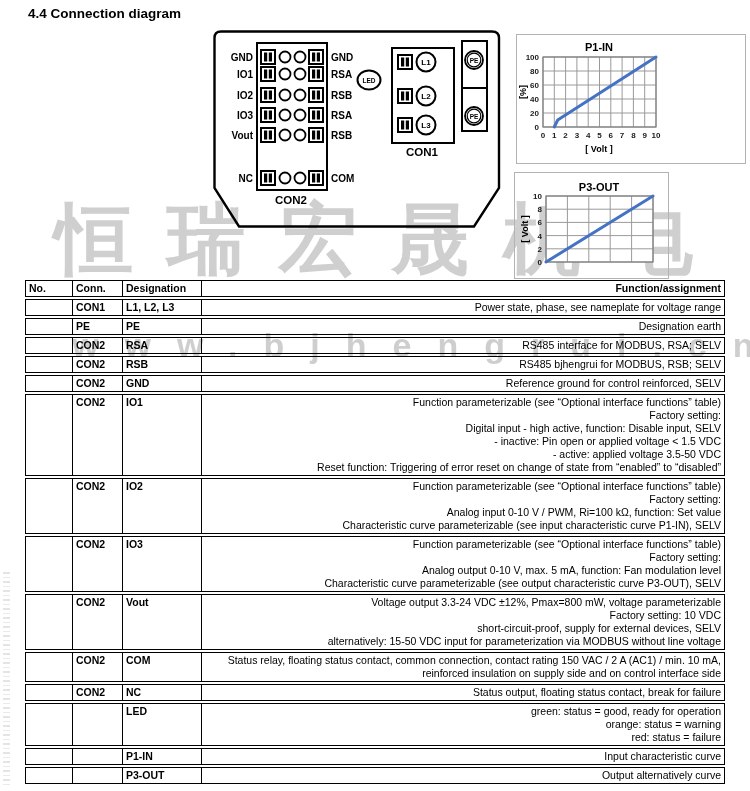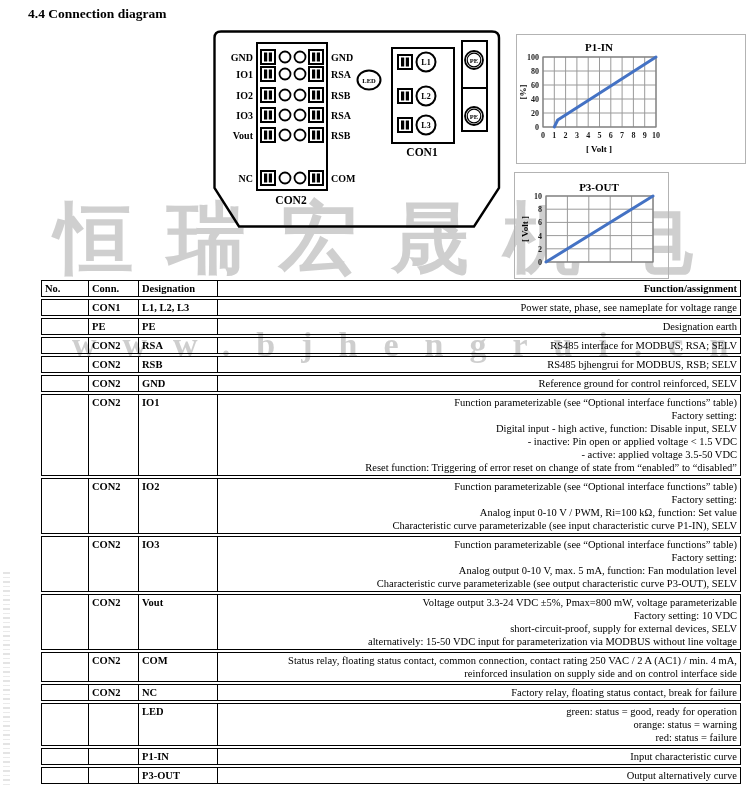--- a/index.html
+++ b/index.html
@@ -1,17 +1,17 @@
 <!DOCTYPE html>
 <html><head>
 <meta charset="utf-8">
 <style>
   html,body{margin:0;padding:0;background:#fff;}
   .page{position:relative;width:750px;height:791px;background:#fff;overflow:hidden;
-        font-family:Liberation Serif, serif;color:#000;}
+        font-family:Liberation Sans, sans-serif;color:#000;}
   .page-title{position:absolute;left:28px;top:6px;margin:0;font-size:13.5px;font-weight:bold;}
 
   
   .wm-cjk{position:absolute;left:55px;top:200px;font-size:78px;font-weight:bold;
           letter-spacing:34px;color:#8f8f8f;opacity:.42;white-space:nowrap;z-index:1;line-height:78px;}
   .wm-url{position:absolute;left:72px;top:326px;font-size:34px;font-weight:bold;
           letter-spacing:26px;color:#b5b5b5;opacity:.65;white-space:nowrap;z-index:1;}
   .wm-side{position:absolute;left:3px;top:572px;width:7px;height:215px;opacity:.5;z-index:1;
            background:repeating-linear-gradient(180deg,#c9c9c9 0 2px,transparent 2px 5px,#d6d6d6 5px 6px,transparent 6px 9px);}
 
@@ -26,21 +26,21 @@
   
   .chart-box{position:absolute;border:1px solid #b3b3b3;z-index:2;background:transparent;}
   .ctitle{font-size:11px;font-weight:bold;}
   .caxis{font-size:9px;font-weight:bold;}
   .ctick{font-size:8px;font-weight:bold;fill:#1a1a1a;}
   .grid{stroke:#9a9a9a;stroke-width:1;}
   .frame{stroke:#808080;stroke-width:1.2;}
 
   
   .ctable{position:absolute;left:25px;top:278px;width:700px;z-index:2;
-          border-collapse:separate;border-spacing:0 2px;font-size:10.5px;line-height:13px;margin-left:16px;}
+          border-collapse:separate;border-spacing:0 2px;font-size:10.5px;line-height:13px;}
   .ctable td,.ctable th{border-top:1px solid #000;border-bottom:1px solid #000;border-left:1px solid #000;
           padding:1px 3px;vertical-align:top;text-align:left;background:transparent;}
   .ctable td:last-child,.ctable th:last-child{border-right:1px solid #000;text-align:right;}
   .ctable th{font-weight:bold;}
   .bcell{font-weight:bold;}
   .fn{white-space:pre-line;}
 </style>
 </head>
 <body>
 
@@ -304,37 +304,37 @@
           <td class="bcell">IO3</td>
           <td class="fn">Function parameterizable (see “Optional interface functions” table)
 Factory setting:
 Analog output 0-10 V, max. 5 mA, function: Fan modulation level
 Characteristic curve parameterizable (see output characteristic curve P3-OUT), SELV</td>
         </tr>
         <tr>
           <td></td>
           <td class="bcell">CON2</td>
           <td class="bcell">Vout</td>
-          <td class="fn">Voltage output 3.3-24 VDC ±5%, Pmax=800 mW, voltage parameterizable
+          <td class="fn">Voltage output 3.3-24 VDC ±12%, Pmax=800 mW, voltage parameterizable
 Factory setting: 10 VDC
 short-circuit-proof, supply for external devices, SELV
 alternatively: 15-50 VDC input for parameterization via MODBUS without line voltage</td>
         </tr>
         <tr>
           <td></td>
           <td class="bcell">CON2</td>
           <td class="bcell">COM</td>
-          <td class="fn">Status relay, floating status contact, common connection, contact rating 250 VAC / 2 A (AC1) / min. 4 mA,
+          <td class="fn">Status relay, floating status contact, common connection, contact rating 150 VAC / 2 A (AC1) / min. 10 mA,
 reinforced insulation on supply side and on control interface side</td>
         </tr>
         <tr>
           <td></td>
           <td class="bcell">CON2</td>
           <td class="bcell">NC</td>
-          <td class="fn">Factory relay, floating status contact, break for failure</td>
+          <td class="fn">Status output, floating status contact, break for failure</td>
         </tr>
         <tr>
           <td></td>
           <td class="bcell"></td>
           <td class="bcell">LED</td>
           <td class="fn">green: status = good, ready for operation
 orange: status = warning
 red: status = failure</td>
         </tr>
         <tr>

